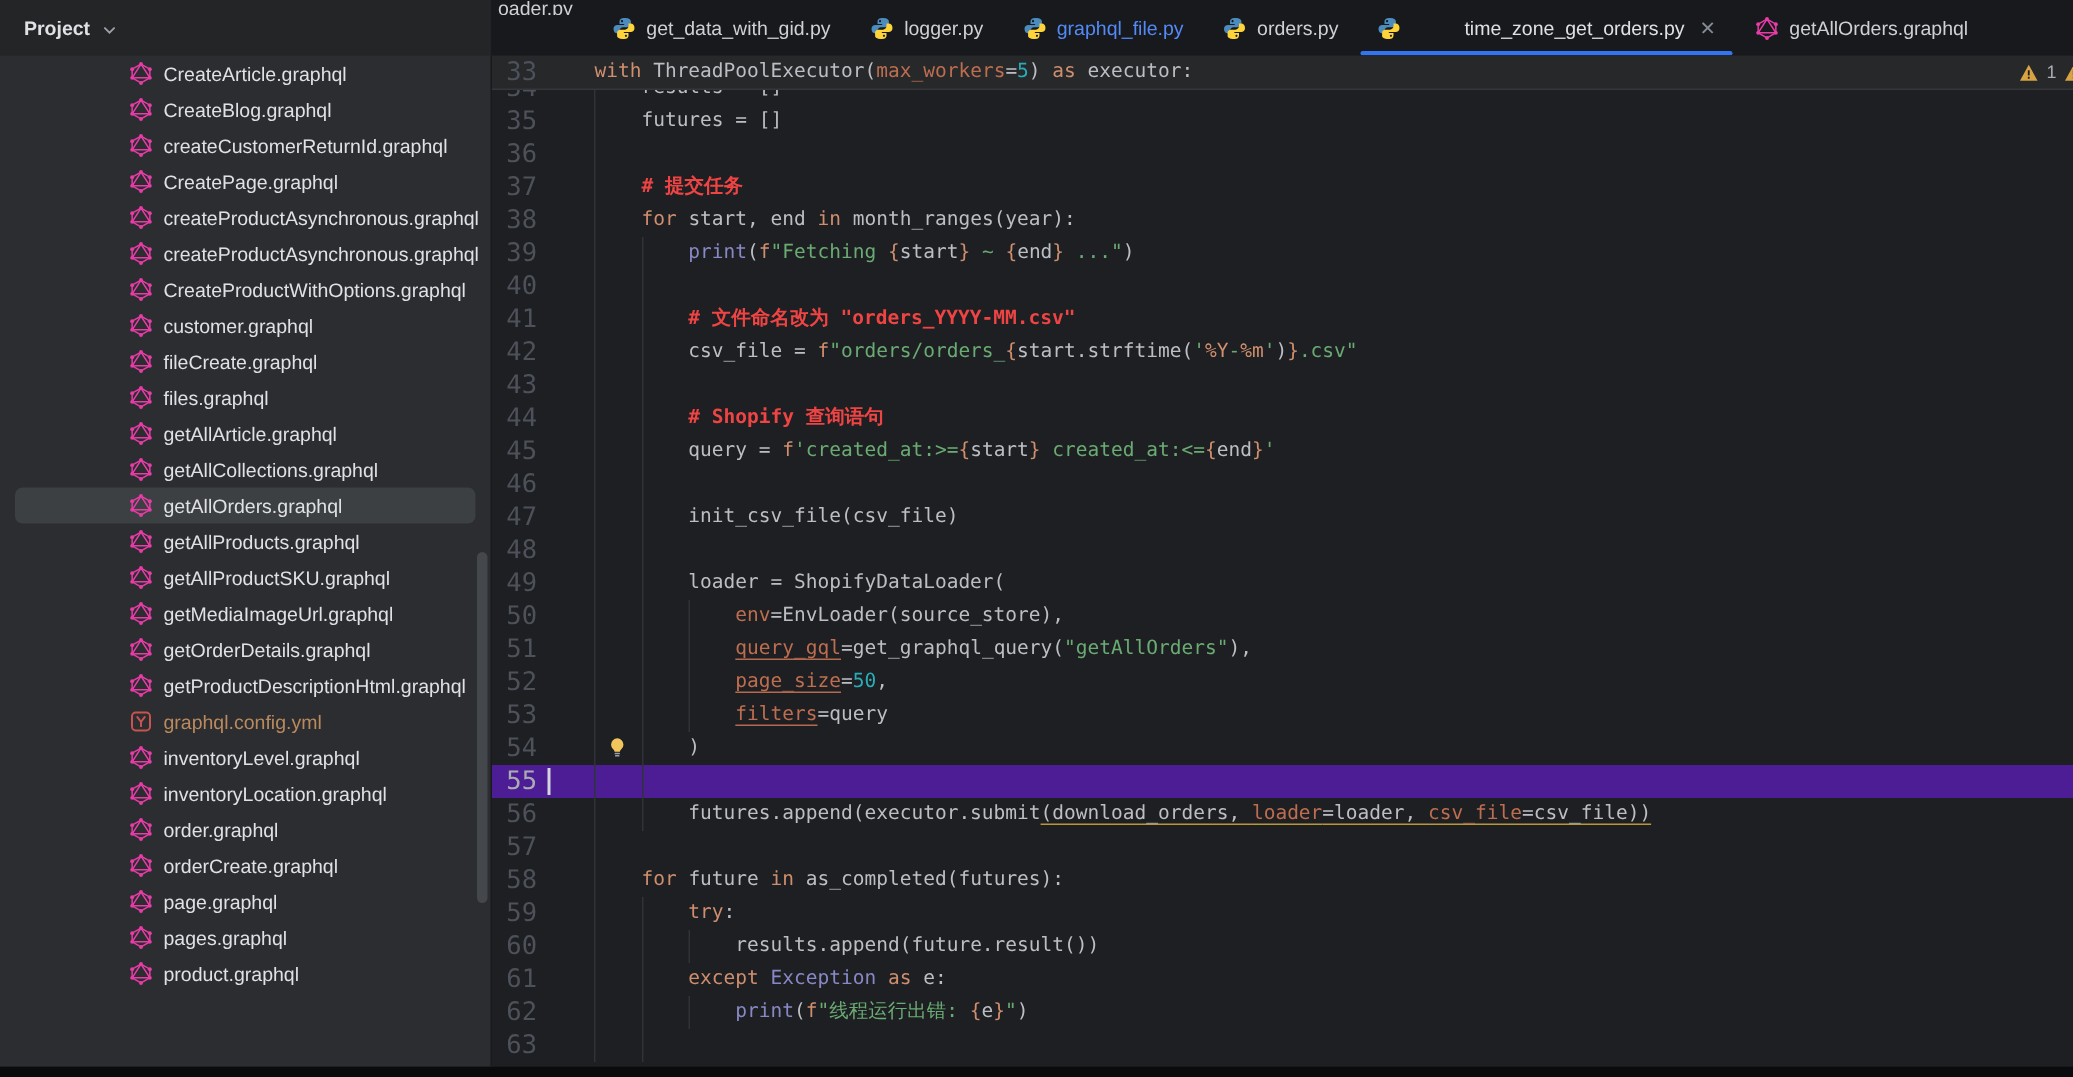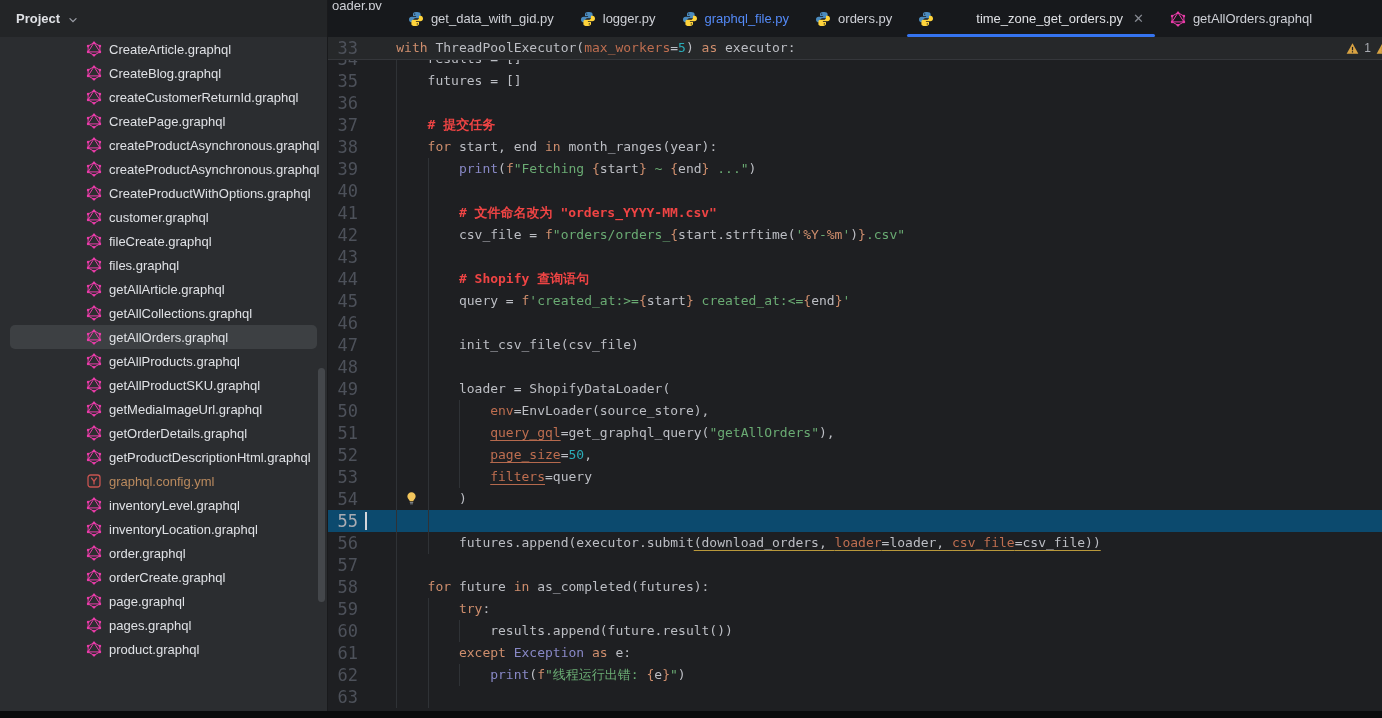--- a/index.html
+++ b/index.html
@@ -25,21 +25,21 @@
   .tab.partial{padding-left:4px;}
   .tab .ticon{width:16px;height:16px;display:inline-flex;flex:none;}
   .tab.modified .tlabel{color:#548AF7;}
   .tab.active .tlabel{color:#DFE1E5;margin-left:35px;}
   .tab.active::after{content:"";position:absolute;left:2px;right:2px;bottom:0;height:3px;border-radius:2px;background:#3574F0;}
   .tclose{color:#878B93;font-size:13px;line-height:1;margin-left:3px;}
 
   .editor{flex:1;position:relative;background:#1E1F22;overflow:hidden;
     font-family:"DejaVu Sans Mono",monospace;font-size:13px;}
   .code-line{display:flex;height:22px;line-height:22px;position:relative;}
-  .code-line.current{background:#0c4a6e;}
+  .code-line.current{background:#4c1d95;}
   .code-line.current .ln{color:#A9ACB3;}
   .ln{width:30px;flex:none;text-align:right;color:#4D515A;font-size:17px;}
   .gutspace{width:7px;flex:none;}
   .txt{position:relative;flex:1;white-space:pre;color:#BCBEC4;}
   .indent{display:inline-block;}
   .guide{position:absolute;top:0;bottom:0;width:1px;background:#2F3236;}
   .caret{position:absolute;left:0;top:2px;width:2px;height:18px;background:#D4D6DB;}
   .bulb{position:absolute;left:calc(4ch + 8px);top:3px;width:16px;height:16px;}
   .sticky{background:#26282A;border-bottom:1px solid #35373B;position:relative;z-index:2;}
   .partial{height:10px;overflow:hidden;position:relative;}

